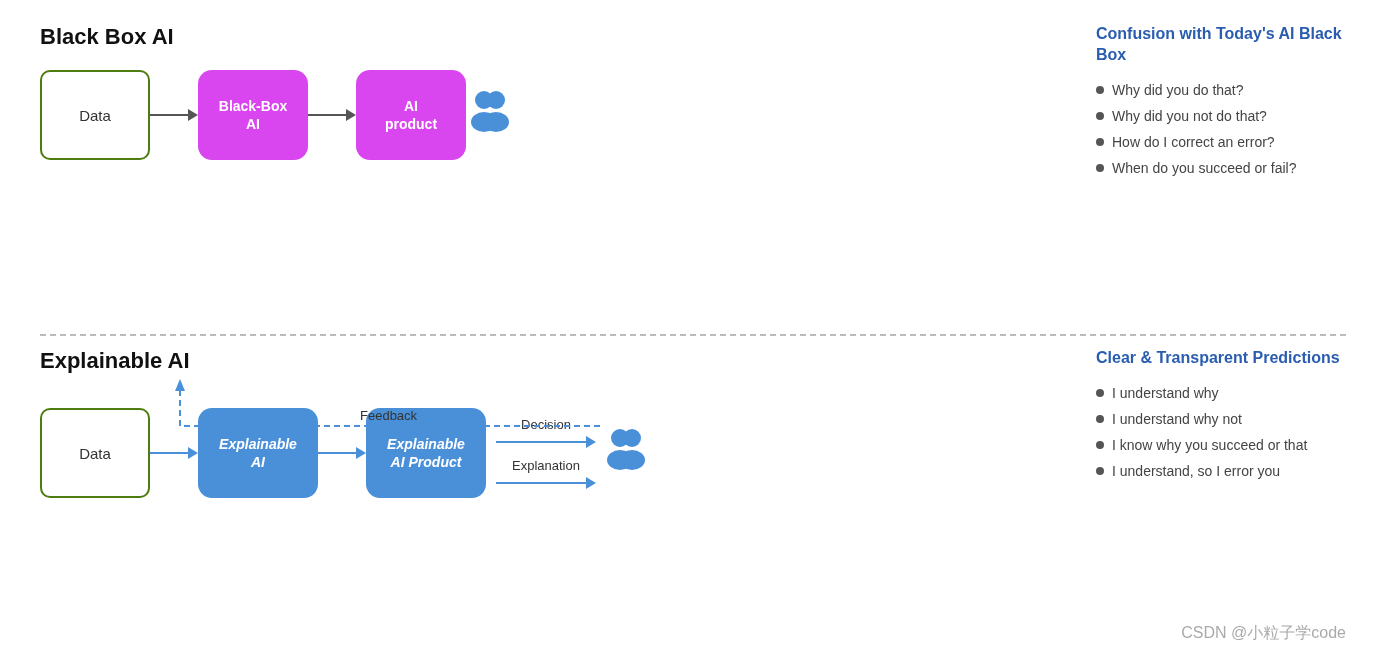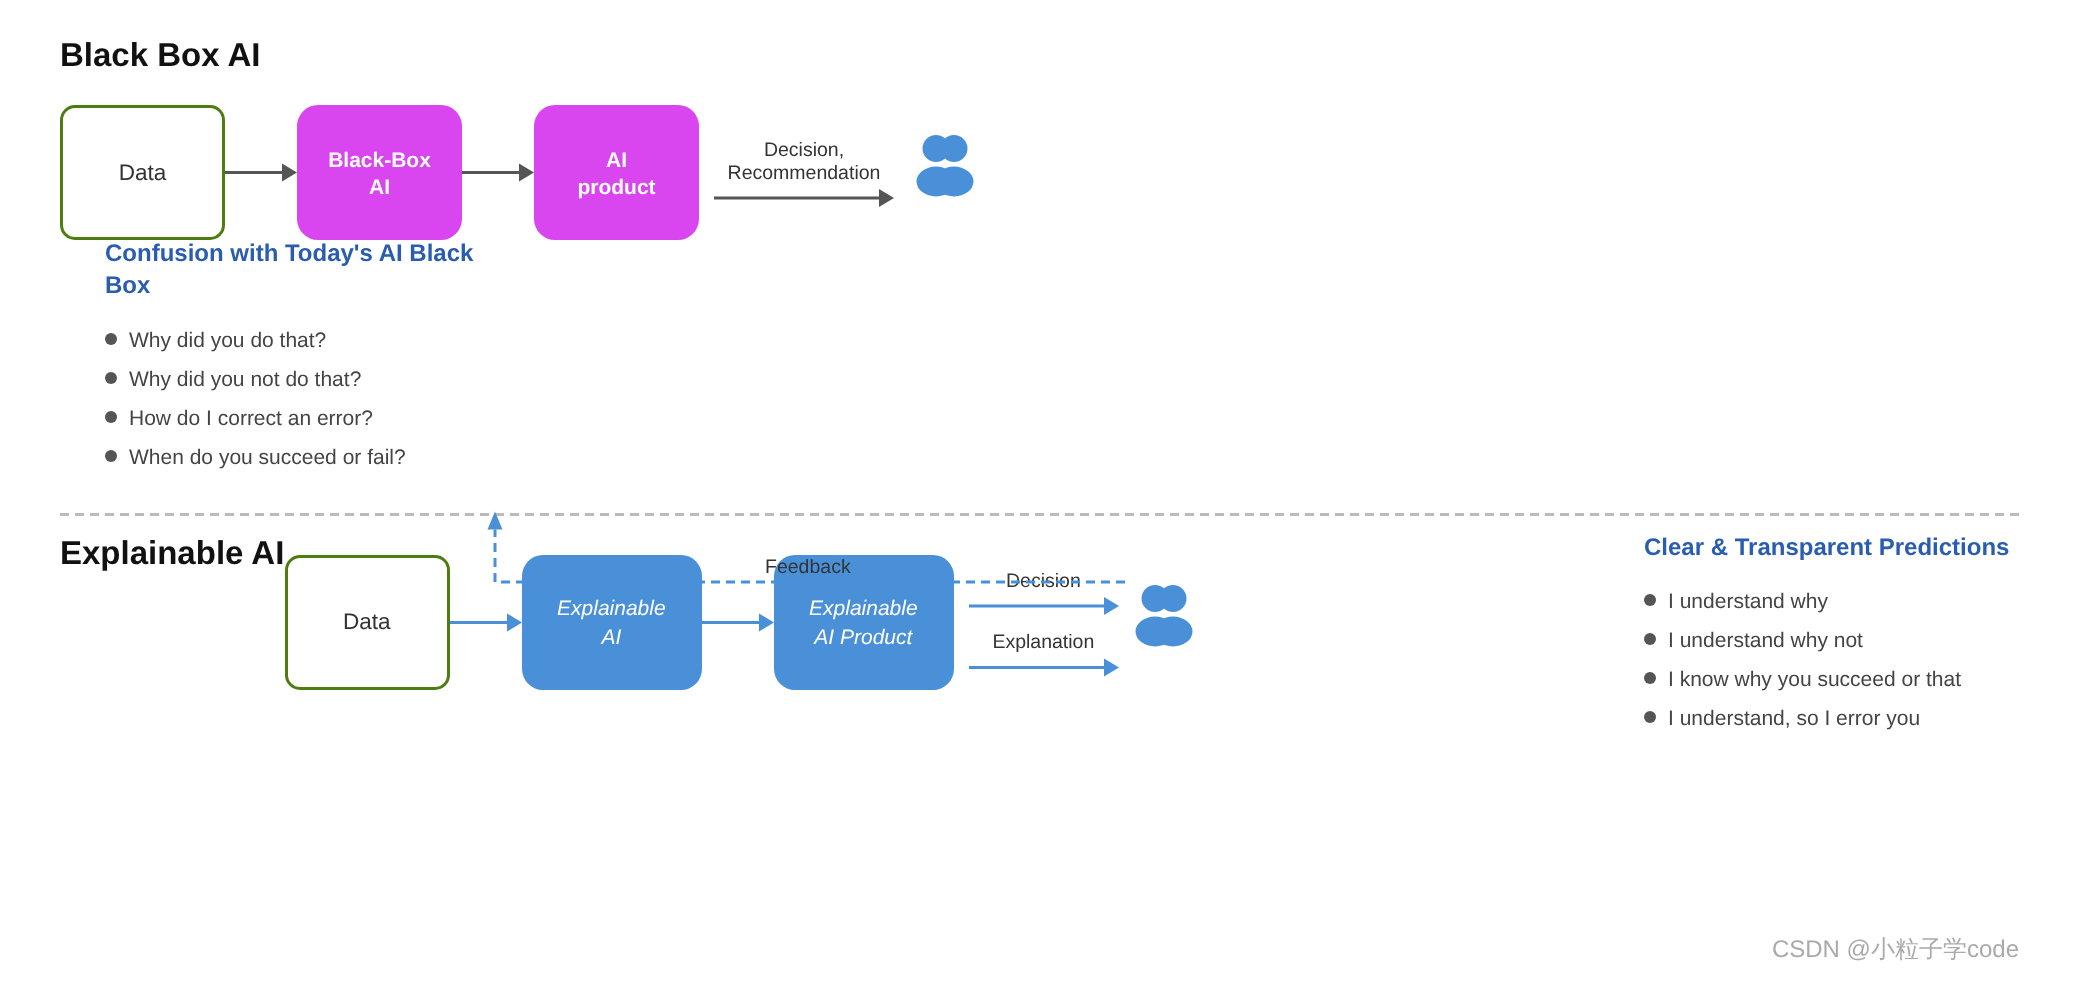--- a/index.html
+++ b/index.html
@@ -17,21 +17,20 @@
       height: 654px;
       background: #fff;
       display: flex;
       flex-direction: column;
       padding: 24px 40px 16px 40px;
     }
 
     
     .top-section {
       display: flex;
-      flex-direction: column;
       align-items: flex-start;
       flex: 1;
       padding-bottom: 12px;
     }
 
     .top-diagram {
       display: flex;
       flex-direction: column;
       flex: 1;
     }
@@ -82,21 +81,21 @@
     .box-blue {
       width: 120px;
       height: 90px;
       border-radius: 14px;
       background: #4a90d9;
       display: flex;
       align-items: center;
       justify-content: center;
       font-size: 14px;
       font-style: italic;
-      font-weight: normal;
+      font-weight: bold;
       color: #fff;
       text-align: center;
       line-height: 1.3;
     }
 
     
     .arrow-right {
       display: flex;
       align-items: center;
       width: 48px;
@@ -188,21 +187,21 @@
     
     .bottom-section {
       display: flex;
       flex-direction: row;
       align-items: flex-start;
       flex: 1;
     }
 
     .bottom-diagram {
       display: flex;
-      flex-direction: row;
+      flex-direction: column;
       flex: 1;
     }
 
     .watermark {
       position: absolute;
       bottom: 10px;
       right: 40px;
       font-size: 16px;
       color: #aaa;
     }
@@ -234,27 +233,20 @@
 
         <div class="arrow-right">
           <div class="arrow-line"></div>
           <div class="arrow-head"></div>
         </div>
 
         <div class="box-black">
           <span>AI<br>product</span>
         </div>
 
-        <div style="display:flex; flex-direction:column; align-items:center; margin: 0 10px;">
-          <div class="arrow-label">Decision,<br>Recommendation</div>
-          <div style="display:flex; align-items:center; width:120px;">
-            <div class="arrow-line" style="width:110px;"></div>
-            <div class="arrow-head"></div>
-          </div>
-        </div>
 
         <div class="person-icon">
           <svg width="52" height="52" viewBox="0 0 52 52" fill="#4a90d9" xmlns="http://www.w3.org/2000/svg">
 
             <circle cx="18" cy="14" r="9" fill="#4a90d9"></circle>
             <ellipse cx="18" cy="36" rx="13" ry="10" fill="#4a90d9"></ellipse>
             <circle cx="30" cy="14" r="9" fill="#4a90d9"></circle>
             <ellipse cx="30" cy="36" rx="13" ry="10" fill="#4a90d9"></ellipse>
           </svg>
         </div>

